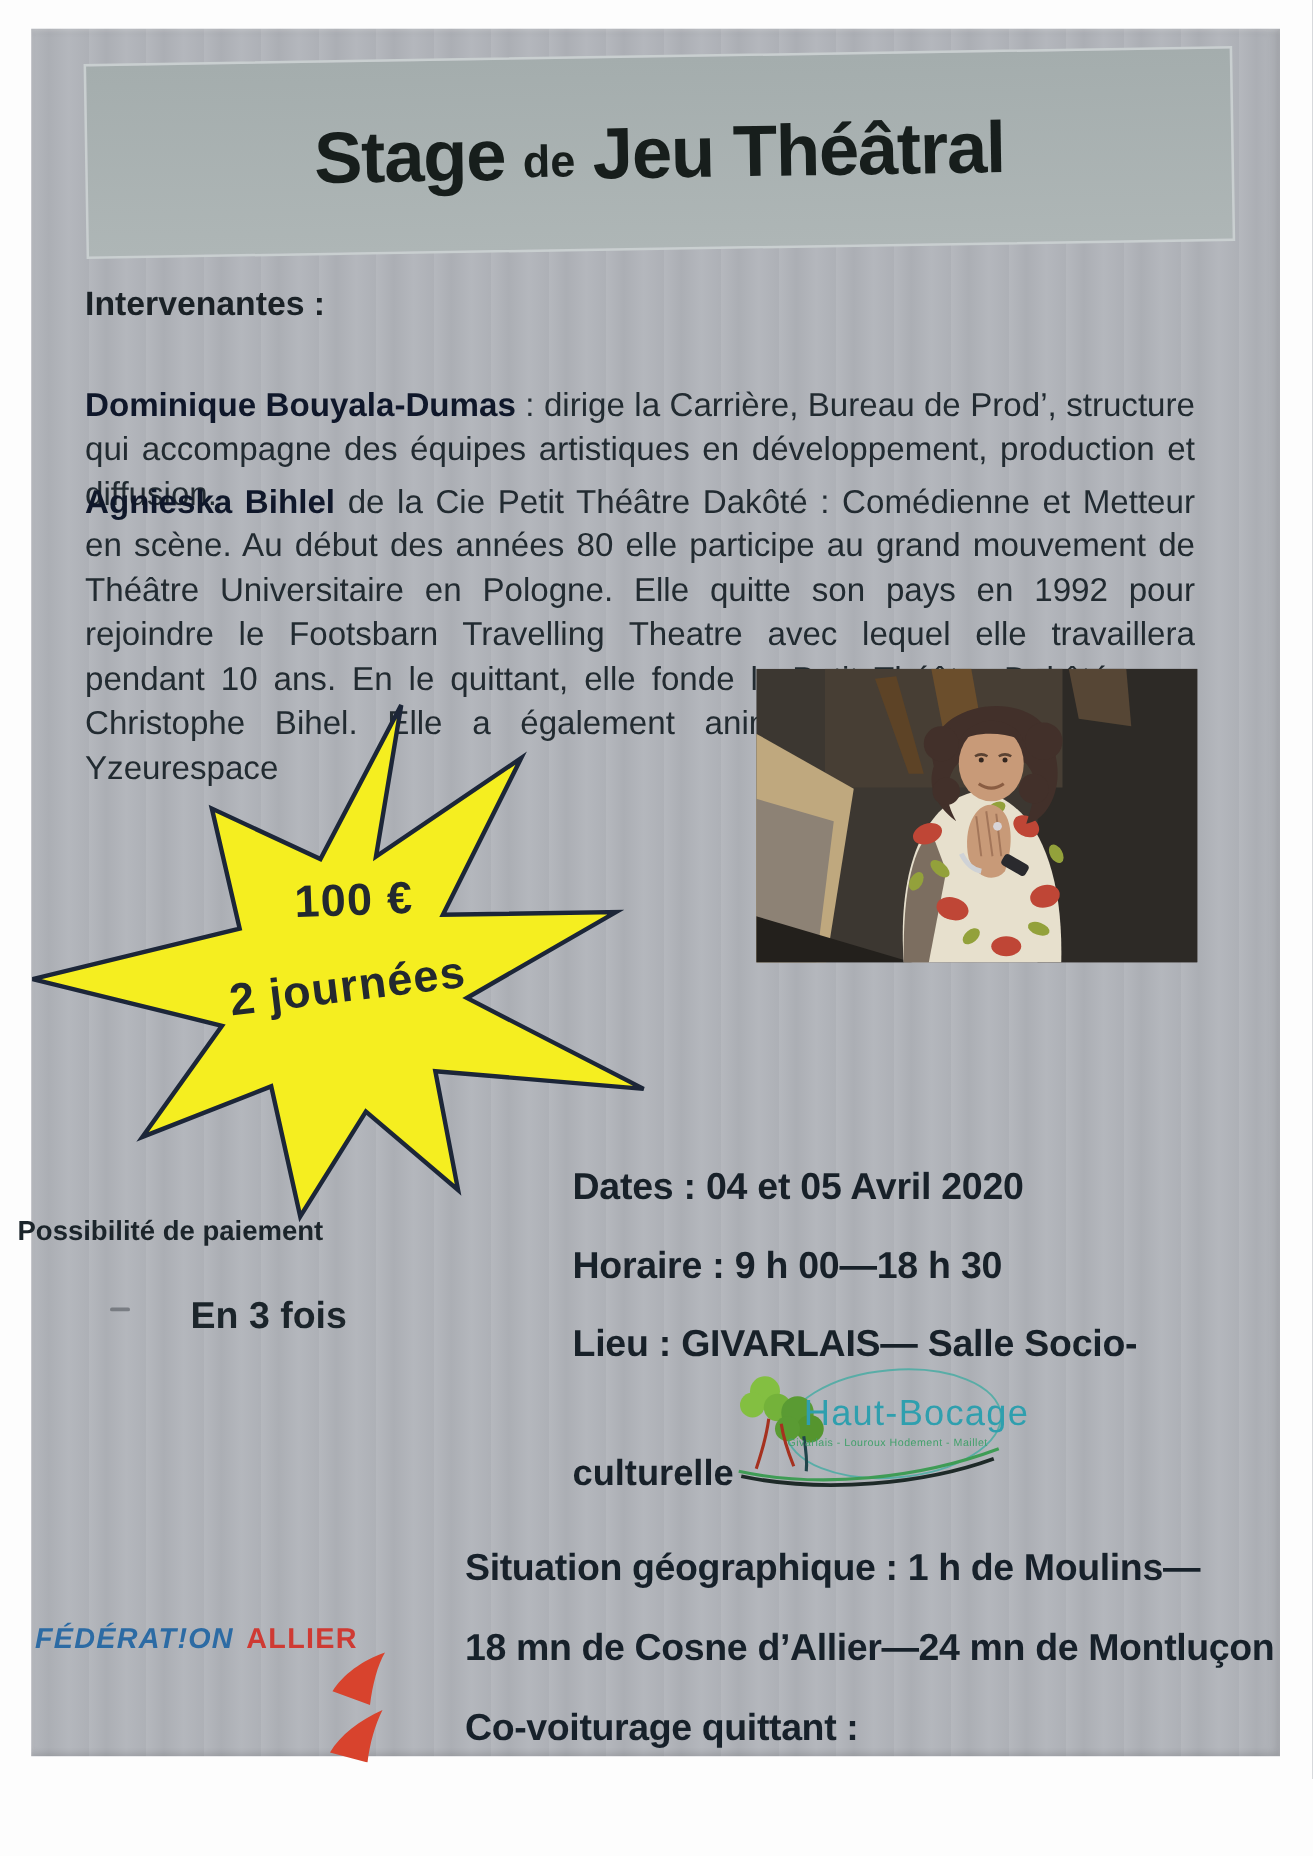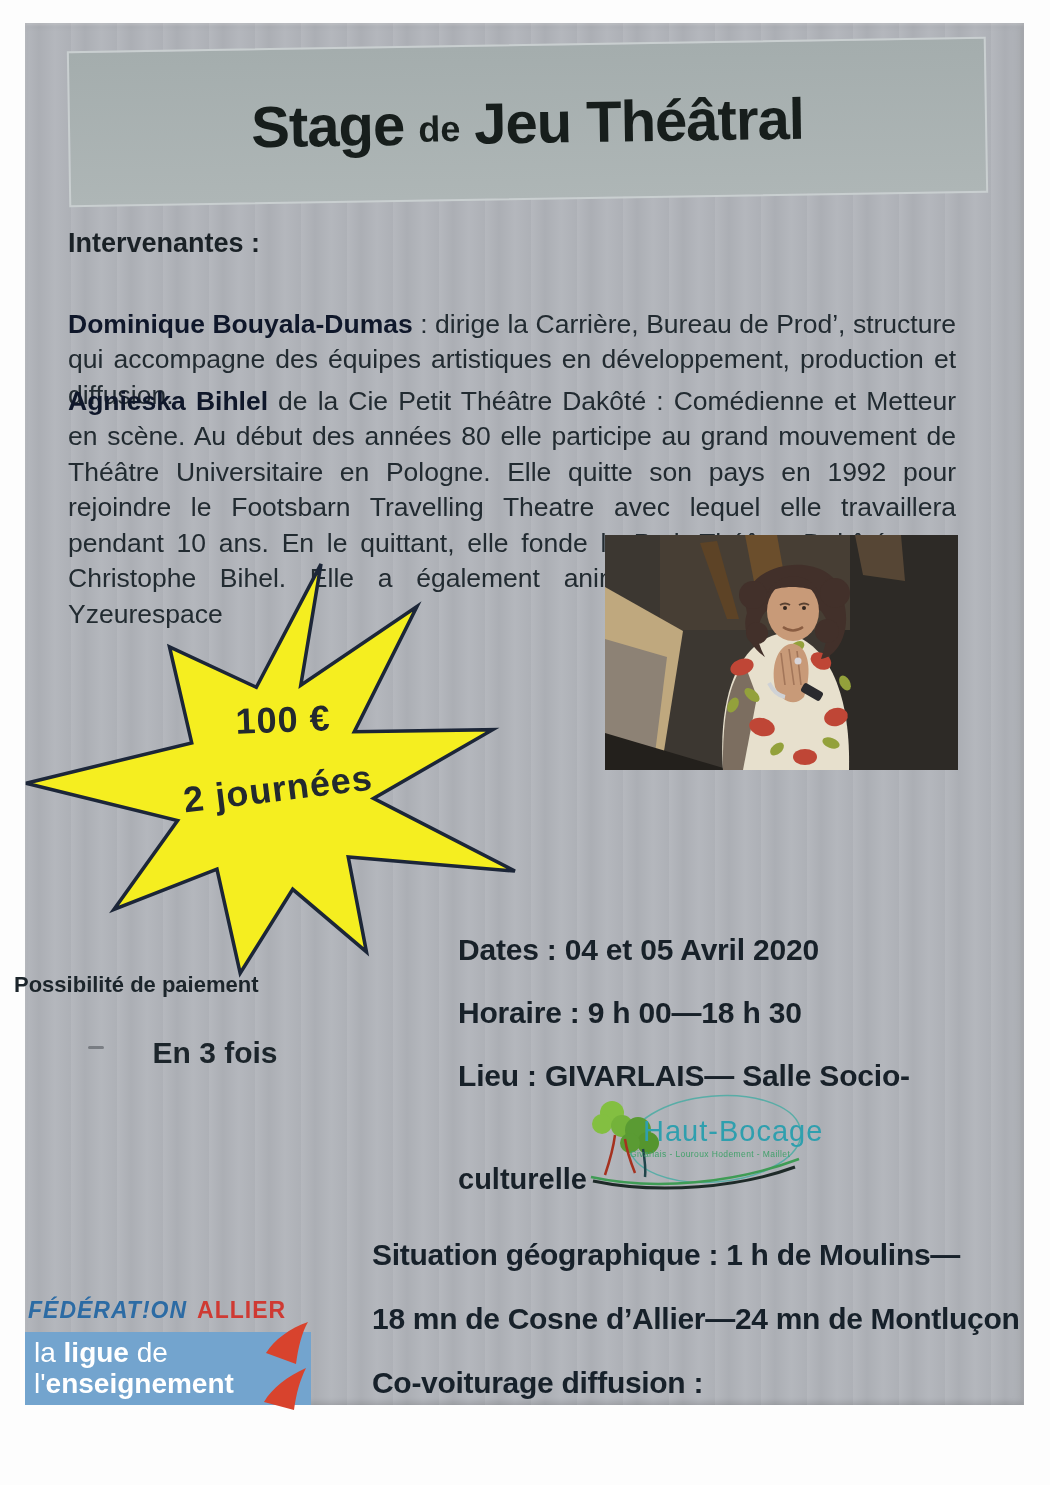--- a/index.html
+++ b/index.html
@@ -182,26 +182,22 @@
 
       <path d="M6,84 C70,98 150,90 214,66" stroke="#3f9c55" stroke-width="2.5" fill="none"></path>
       <path d="M8,88 C75,102 155,94 210,74" stroke="#1e2a28" stroke-width="3" fill="none"></path>
     </svg>
     <div class="hb-name">Haut-Bocage</div>
     <div class="hb-communes">Givarlais - Louroux Hodement - Maillet</div>
   </div>
 
   <div class="abs geo g1">Situation géographique : 1 h de Moulins—</div>
   <div class="abs geo g2">18 mn de Cosne d’Allier—24 mn de Montluçon</div>
-  <div class="abs geo g3">Co-voiturage diffusion :</div>
+  <div class="abs geo g3">Co-voiturage quittant :</div>
 
   <div class="abs fed-line">
     <span class="fed">FÉDÉRAT!ON</span><span class="reg">ALLIER</span>
-  </div>
-  <div class="abs ligue-box">
-    <div><span>la </span><b>ligue</b><span> de</span></div>
-    <div><span>l'</span><b>enseignement</b></div>
   </div>
   <svg class="abs ligue-arrows" viewBox="0 0 72 90">
     <path d="M68,2 C50,8 34,20 26,33 L56,44 C58,28 62,12 68,2 Z" fill="#d8432d"></path>
     <path d="M66,48 C48,56 32,68 24,82 L54,90 C56,74 60,60 66,48 Z" fill="#d8432d"></path>
   </svg>
 </div>
 
 </body></html>

